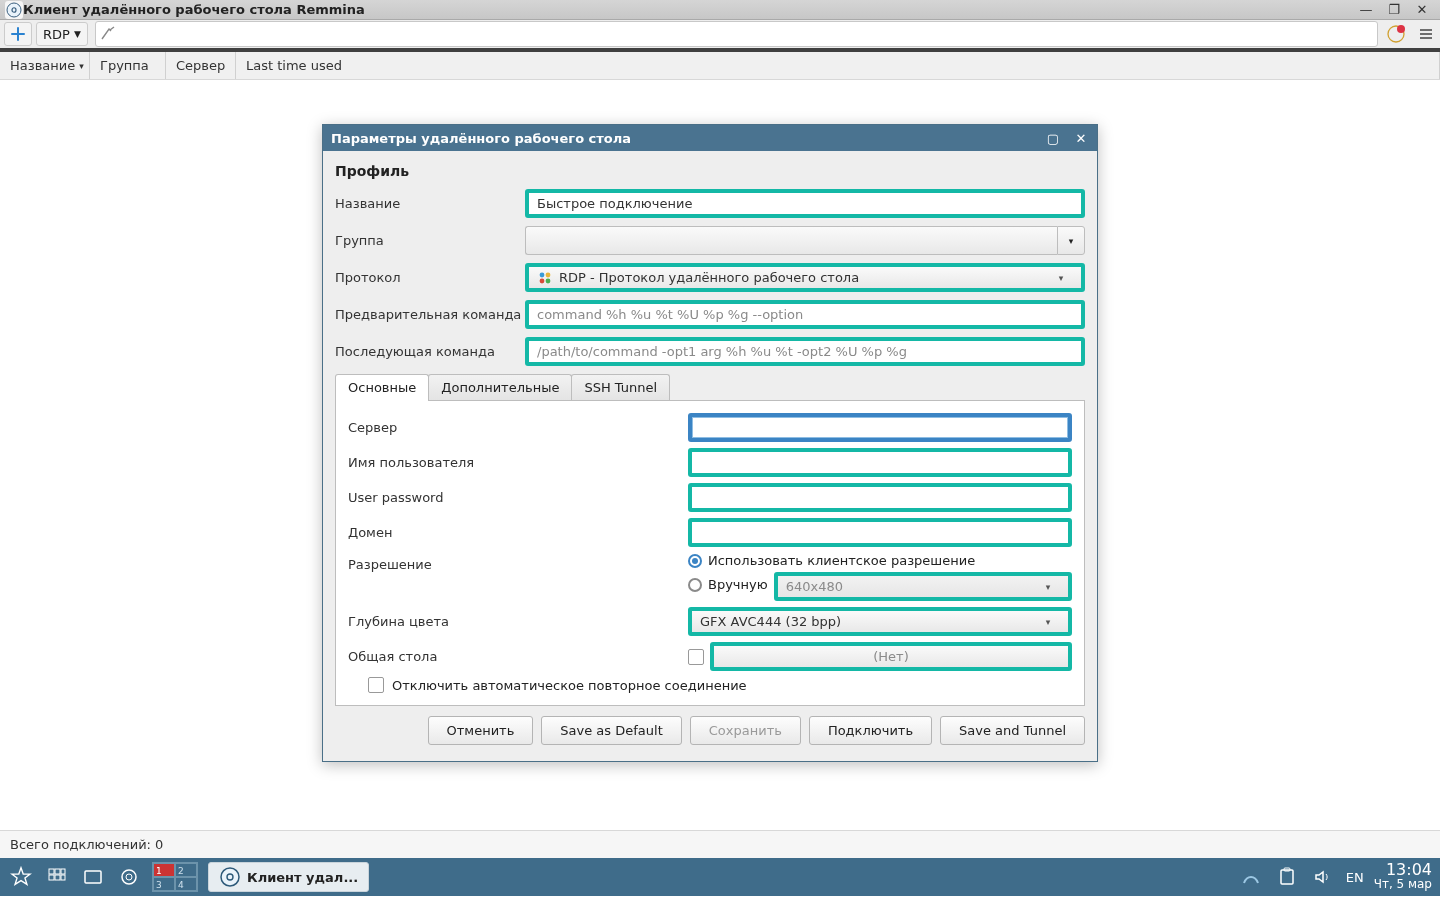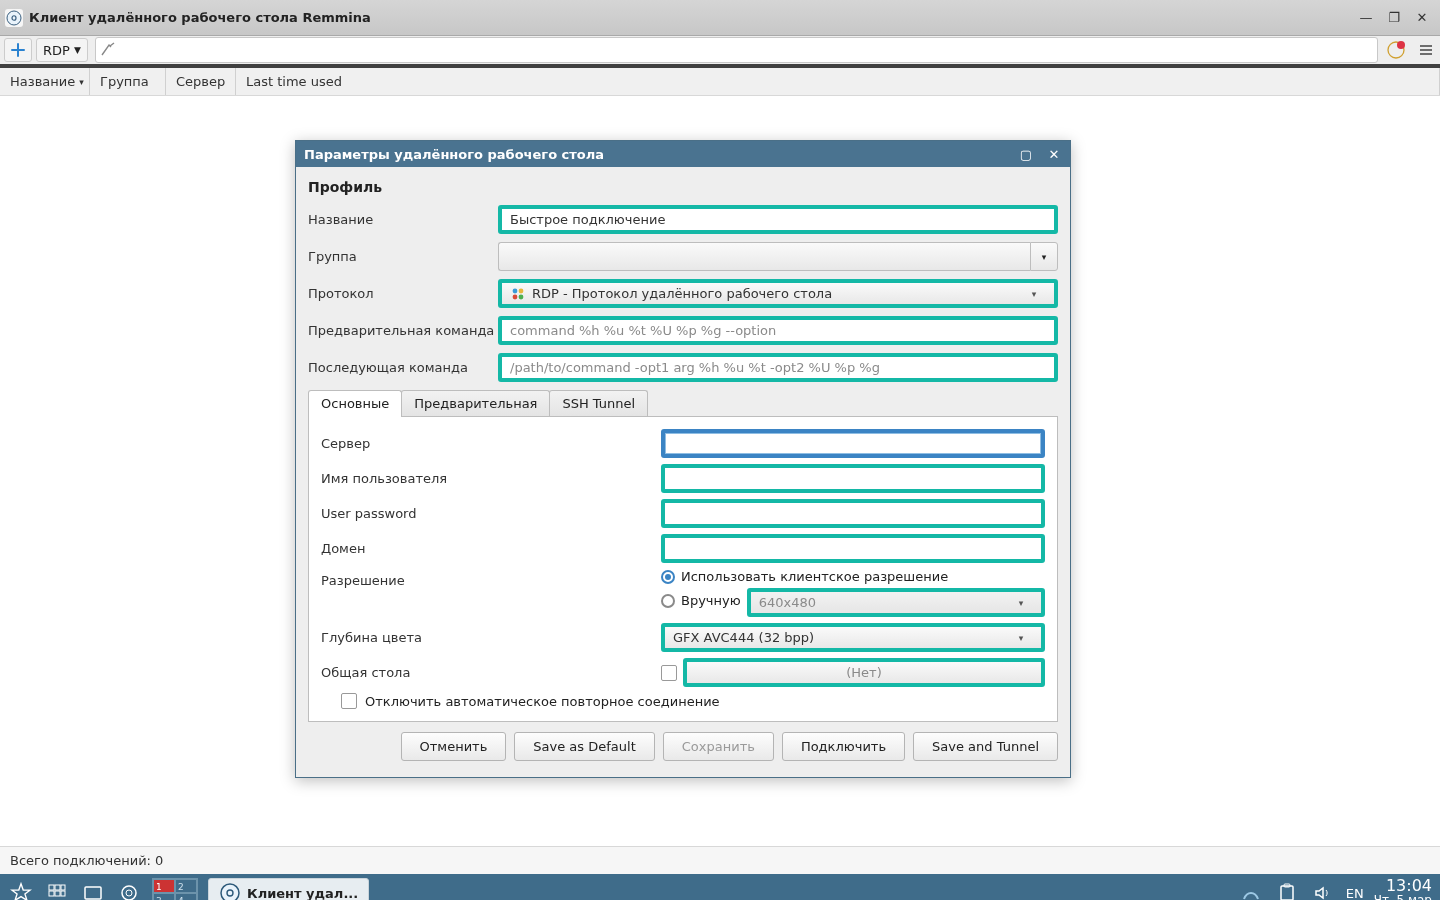--- a/index.html
+++ b/index.html
@@ -1,20 +1,20 @@
 <!DOCTYPE html>
 <html><head>
 <meta charset="utf-8">
 <style>
   * { box-sizing: border-box; margin: 0; padding: 0; font-family: "DejaVu Sans", "Noto Sans", Arial, sans-serif; }
   html, body { width: 1440px; height: 900px; overflow: hidden; background: #fff; }
   body { font-size: 13px; color: #222; }
 
   
-  .titlebar { display:flex; align-items:center; height:36px; background:linear-gradient(#d5d5d5,#c7c7c7); border-bottom:1px solid #a9a9a9; padding:0 5px; gap:6px;}
+  .titlebar { display:flex; align-items:center; height:20px; background:linear-gradient(#d5d5d5,#c7c7c7); border-bottom:1px solid #a9a9a9; padding:0 5px; gap:0;}
   .titlebar .app-icon{ width:18px;height:18px;display:inline-flex;align-items:center;justify-content:center;background:#f6f6f6;border-radius:3px;}
   .titlebar .title{font-weight:bold; font-size:13px; color:#222;}
   .titlebar .wbtns{margin-left:auto; display:flex; gap:12px; padding-right:5px;}
   .titlebar .wbtn{width:16px;height:16px;display:flex;align-items:center;justify-content:center;font-size:13px;color:#333;}
 
   .toolbar{height:32px;background:#eee;border-bottom:4px solid #404040;display:flex;align-items:center;padding:2px 4px;gap:4px;}
   .toolbar .add-btn{width:28px;height:24px;display:flex;align-items:center;justify-content:center;background:#f4f4f4;border:1px solid #ccc;border-radius:3px;}
   .toolbar .rdp-dd{display:flex;align-items:center;gap:4px;padding:2px 6px;background:#f4f4f4;border:1px solid #ccc;border-radius:3px;height:24px;}
   .toolbar .search{flex:1;height:26px;background:#fff;border:1px solid #c8c8c8;border-radius:3px;margin-left:3px;display:flex;align-items:center;padding:0 4px;}
   .toolbar .seg{width:28px;height:24px;display:flex;align-items:center;justify-content:center;}
@@ -22,21 +22,21 @@
   .toolbar .ham{width:20px;height:20px;display:flex;align-items:center;justify-content:center;}
 
   .headers{height:28px;background:#f0f0f0;border-bottom:1px solid #d8d8d8;display:flex;}
   .headers .cell{padding:4px 10px;border-right:1px solid #d0d0d0;font-size:13px;color:#333;display:flex;align-items:center;gap:4px;}
 
   .workspace{position:relative;height: calc(900px - 24px - 32px - 28px - 28px - 38px); background:#fff;}
 
   .statusbar{height:28px;border-top:1px solid #d8d8d8;background:#f6f6f6;display:flex;align-items:center;padding:0 10px;font-size:13px;color:#333;}
 
   
-  .dialog{position:absolute; left:295px; top:44px; width:776px; background:#eeeeee; border:1px solid #4a6f87; box-shadow:0 3px 14px rgba(0,0,0,0.25);}
+  .dialog{position:absolute; left:322px; top:44px; width:776px; background:#eeeeee; border:1px solid #4a6f87; box-shadow:0 3px 14px rgba(0,0,0,0.25);}
   .dlg-title{height:26px;background:#4a7390;color:#fff;display:flex;align-items:center;padding:0 8px;font-weight:bold;font-size:13px;}
   .dlg-title .wbtns{margin-left:auto;display:flex;gap:12px;}
   .dlg-title .wbtn{color:#fff;font-size:13px;width:16px;height:16px;display:flex;align-items:center;justify-content:center;}
 
   .dlg-body{padding:12px 12px 6px 12px;}
   .section-h{font-weight:bold;margin-bottom:10px;font-size:14px;}
   .frow{display:flex;align-items:center;margin-bottom:8px;}
   .frow .lbl{width:190px;font-size:13px;color:#333;}
   .frow .fld{flex:1;}
   .inp, .sel, .combo{width:100%;height:29px;border:4px solid #14b8a6;border-radius:3px;background:#fff;padding:0 8px;font-size:13px;color:#333;}
@@ -199,21 +199,21 @@
         <div class="fld"><input class="inp" placeholder="command %h %u %t %U %p %g --option" style=""></div>
       </div>
 
       <div class="frow">
         <div class="lbl">Последующая команда</div>
         <div class="fld"><input class="inp" placeholder="/path/to/command -opt1 arg %h %u %t -opt2 %U %p %g" style=""></div>
       </div>
 
       <div class="tabs">
         <div class="tab active"><span>Основные</span></div>
-        <div class="tab"><span>Предварительная</span></div>
+        <div class="tab"><span>Дополнительные</span></div>
         <div class="tab"><span>SSH Tunnel</span></div>
       </div>
 
       <div class="tabpane">
         <div class="trow">
           <div class="lbl">Сервер</div>
           <div class="fld"><input class="inp focus" style=""></div>
         </div>
         <div class="trow">
           <div class="lbl">Имя пользователя</div>

